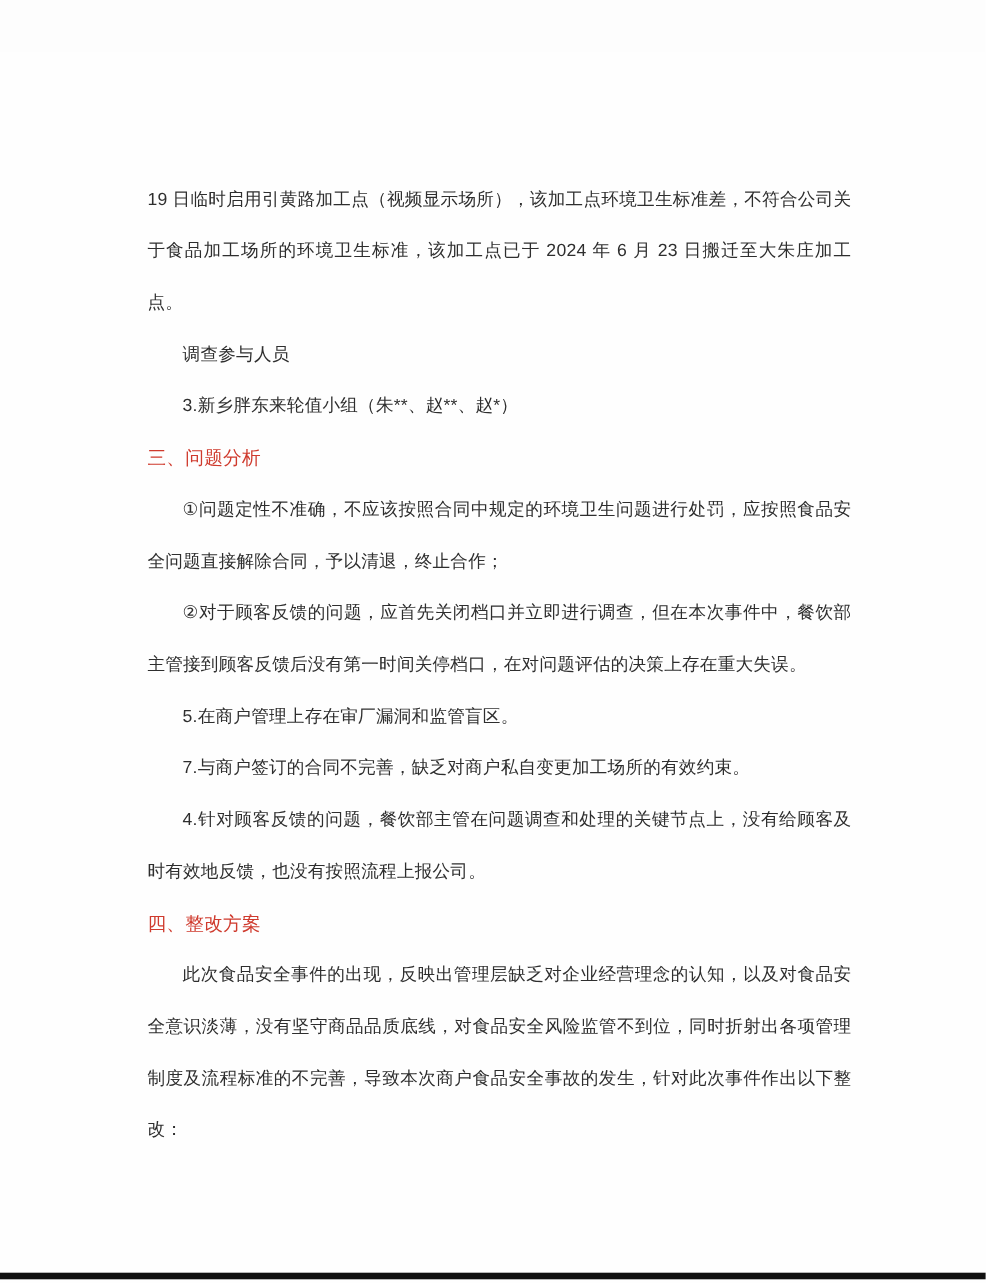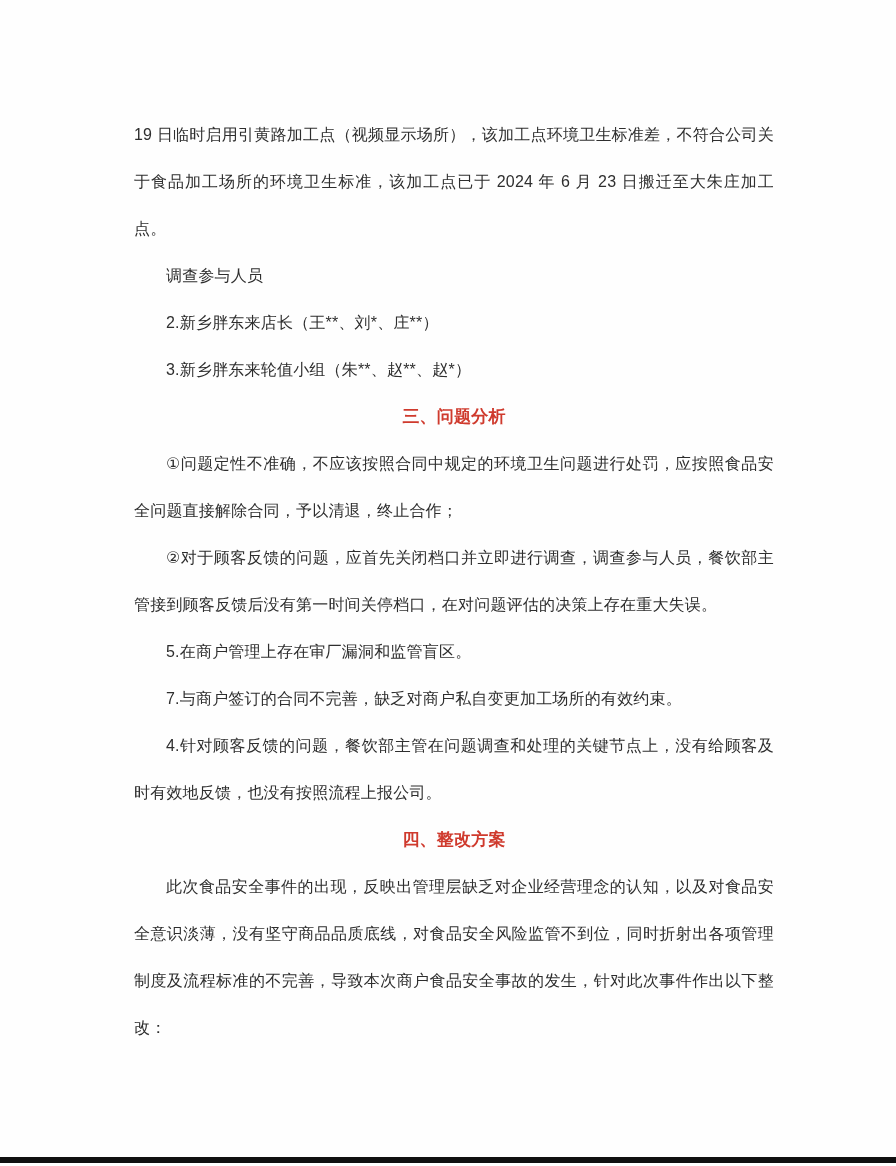--- a/index.html
+++ b/index.html
@@ -32,46 +32,45 @@
   }
   .doc p {
     margin: 0;
     padding: 0;
   }
   .doc p.indent {
     text-indent: 2em;
   }
   .doc p.heading {
     color: #cf3a2d;
-    font-weight: 700;
+    font-weight: 400;
     font-size: 17px;
     text-indent: 0;
-    text-align: center;
+    text-align: left;
   }
   .bottom-bar {
     position: absolute;
     left: 0;
     right: 0;
     bottom: 3px;
     height: 6px;
     background: #101010;
   }
 </style>
 </head>
 <body>
 
-<div class="page" style="background: rgb(254, 254, 254);">
+<div class="page" style="background: rgb(254, 254, 254); margin-top: 47px;">
   <div class="doc" style="color: rgb(46, 46, 46);">
       <p class="">19 日临时启用引黄路加工点（视频显示场所），该加工点环境卫生标准差，不符合公司关于食品加工场所的环境卫生标准，该加工点已于 2024 年 6 月 23 日搬迁至大朱庄加工点。</p>
       <p class="indent">调查参与人员</p>
-      <p class="indent">2.新乡胖东来店长（王**、刘*、庄**）</p>
       <p class="indent">3.新乡胖东来轮值小组（朱**、赵**、赵*）</p>
       <p class="heading" style="color: rgb(207, 58, 45);">三、问题分析</p>
       <p class="indent">①问题定性不准确，不应该按照合同中规定的环境卫生问题进行处罚，应按照食品安全问题直接解除合同，予以清退，终止合作；</p>
-      <p class="indent">②对于顾客反馈的问题，应首先关闭档口并立即进行调查，调查参与人员，餐饮部主管接到顾客反馈后没有第一时间关停档口，在对问题评估的决策上存在重大失误。</p>
+      <p class="indent">②对于顾客反馈的问题，应首先关闭档口并立即进行调查，但在本次事件中，餐饮部主管接到顾客反馈后没有第一时间关停档口，在对问题评估的决策上存在重大失误。</p>
       <p class="indent">5.在商户管理上存在审厂漏洞和监管盲区。</p>
       <p class="indent">7.与商户签订的合同不完善，缺乏对商户私自变更加工场所的有效约束。</p>
       <p class="indent">4.针对顾客反馈的问题，餐饮部主管在问题调查和处理的关键节点上，没有给顾客及时有效地反馈，也没有按照流程上报公司。</p>
       <p class="heading" style="color: rgb(207, 58, 45);">四、整改方案</p>
       <p class="indent">此次食品安全事件的出现，反映出管理层缺乏对企业经营理念的认知，以及对食品安全意识淡薄，没有坚守商品品质底线，对食品安全风险监管不到位，同时折射出各项管理制度及流程标准的不完善，导致本次商户食品安全事故的发生，针对此次事件作出以下整改：</p>
     </div>
   <div class="bottom-bar" style="background: rgb(16, 16, 16);"></div>
 </div>
 
 </body></html>

